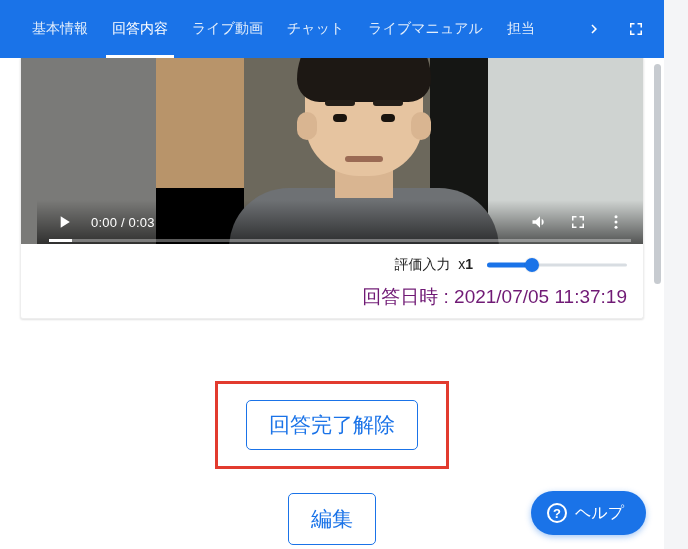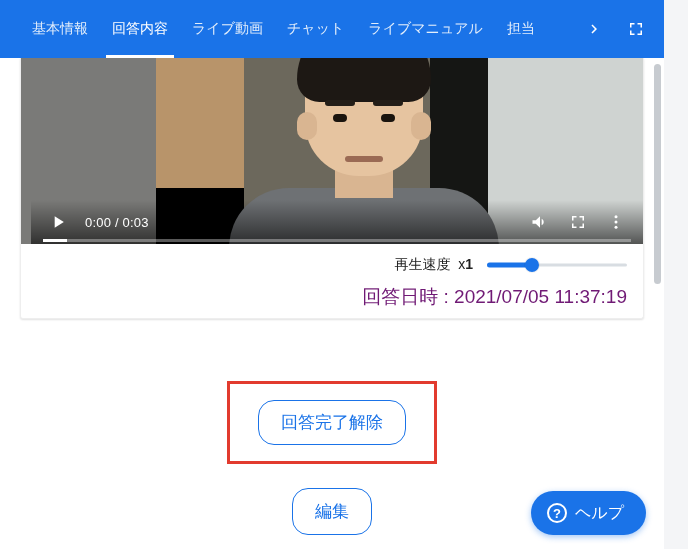--- a/index.html
+++ b/index.html
@@ -33,41 +33,41 @@
   .ear-r { position:absolute; left:390px; top:54px; width:20px; height:28px; border-radius:10px; background:#d9b591; }
   .neck { position:absolute; left:314px; top:112px; width:58px; height:28px; background:#d9b591; }
   .torso { position:absolute; left:208px; top:130px; width:270px; height:80px; border-radius:60px 60px 0 0; background:#6e7174; }
   .brow-l { position:absolute; left:304px; top:42px; width:30px; height:6px; border-radius:3px; background:#241e18; }
   .brow-r { position:absolute; left:352px; top:42px; width:30px; height:6px; border-radius:3px; background:#241e18; }
   .eye-l { position:absolute; left:312px; top:56px; width:14px; height:8px; border-radius:4px; background:#1a140e; }
   .eye-r { position:absolute; left:360px; top:56px; width:14px; height:8px; border-radius:4px; background:#1a140e; }
   .mouth { position:absolute; left:324px; top:98px; width:38px; height:6px; border-radius:3px; background:#9a6a54; }
 
   
-  .vcontrols { position:absolute; left:10px; right:0; bottom:0; height:44px; display:flex; align-items:center; padding:0 14px; color:#fff; font-size:13px; background:linear-gradient(to top, rgba(0,0,0,0.6), rgba(0,0,0,0)); }
+  .vcontrols { position:absolute; left:16px; right:0; bottom:0; height:44px; display:flex; align-items:center; padding:0 14px; color:#fff; font-size:13px; background:linear-gradient(to top, rgba(0,0,0,0.6), rgba(0,0,0,0)); }
   .vcontrols .spacer { flex:1; }
   .vicon { width:26px; height:26px; display:flex; align-items:center; justify-content:center; cursor:pointer; }
   .vicon + .vicon { margin-left:12px; }
   .vprogress { position:absolute; left:12px; right:12px; bottom:2px; height:3px; background:rgba(255,255,255,0.35); }
   .vprogress-fill { width:4%; height:100%; background:#fff; }
   .vtime { margin-left:14px; font-family: Arial, sans-serif; letter-spacing: .2px; }
 
   
   .under { padding: 12px 16px 8px 16px; }
   .speedrow { display:flex; align-items:center; justify-content:flex-end; gap:14px; font-size:14px; color:#222; }
   .speedlabel { color:#222; }
   .slider { position:relative; width:140px; height:16px; }
   .slider-track { position:absolute; left:0; right:0; top:50%; height:3px; transform:translateY(-50%); background:#d8dde2; border-radius:2px; }
   .slider-fill  { position:absolute; left:0; width:32%; top:50%; height:5px; transform:translateY(-50%); background:#1a73e8; border-radius:3px; }
   .slider-thumb { position:absolute; left:32%; top:50%; width:14px; height:14px; transform:translate(-50%,-50%); background:#1a73e8; border-radius:50%; box-shadow:0 0 0 1px rgba(0,0,0,0.05); }
   .metarow { text-align:right; font-size:19px; color:#701a75; margin-top:10px; }
 
   
   .actions { display:flex; flex-direction:column; align-items:center; gap:24px; padding:62px 0 20px 0; }
-  .btn-outline { background:#fff; border:1px solid #1a73e8; color:#1a73e8; font-size:17px; padding:10px 22px; border-radius:16px; cursor:pointer; min-width:64px; }
+  .btn-outline { background:#fff; border:1px solid #1a73e8; color:#1a73e8; font-size:21px; padding:10px 22px; border-radius:5px; cursor:pointer; min-width:64px; }
   .highlight-box { border:3px solid #e23b2e; padding:16px 28px; }
 
   
   .pill-eval { position:absolute; left:26px; bottom:20px; height:38px; padding:0 18px 0 12px; display:flex; align-items:center; gap:8px; background:#fff; border:1px solid #d9dde1; border-radius:20px; font-size:14px; color:#222; cursor:pointer; box-shadow:0 1px 2px rgba(0,0,0,0.08); }
   .pill-help { position:absolute; right:18px; bottom:14px; height:44px; padding:0 22px 0 16px; display:flex; align-items:center; gap:8px; background:#1a73e8; color:#fff; border-radius:22px; font-size:16px; cursor:pointer; box-shadow:0 2px 6px rgba(26,115,232,0.4); }
   .qmark { width:20px; height:20px; border:2px solid #fff; border-radius:50%; display:flex; align-items:center; justify-content:center; font-size:13px; font-weight:bold; }
   .pencil { width:16px; height:16px; }
 
   
   .fake-scroll { position:absolute; right:3px; top:64px; width:7px; height:220px; background:#c7cbd0; border-radius:4px; }
@@ -149,21 +149,21 @@
         </div>
         <div class="vprogress">
             <div class="vprogress-fill"></div>
           </div>
       </div>
     </div>
 
     <div class="under">
       <div class="speedrow">
         <span class="speedlabel">
-          <span>再生速度</span>
+          <span>評価入力</span>
           &nbsp;<span>x</span><b>1</b>
         </span>
         <div class="slider">
           <div class="slider-track"></div>
           <div class="slider-fill"></div>
           <div class="slider-thumb"></div>
         </div>
       </div>
       <div class="metarow">
         <span>回答日時 : </span><span>2021/07/05 11:37:19</span>

